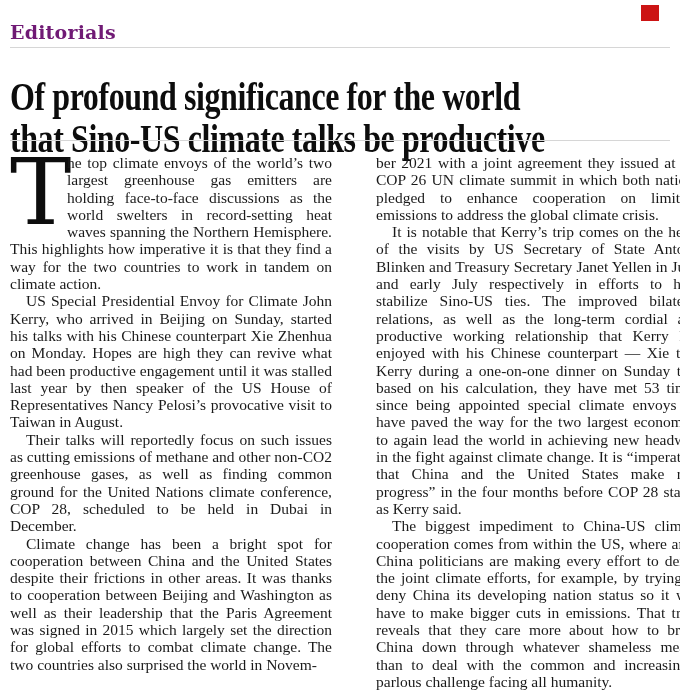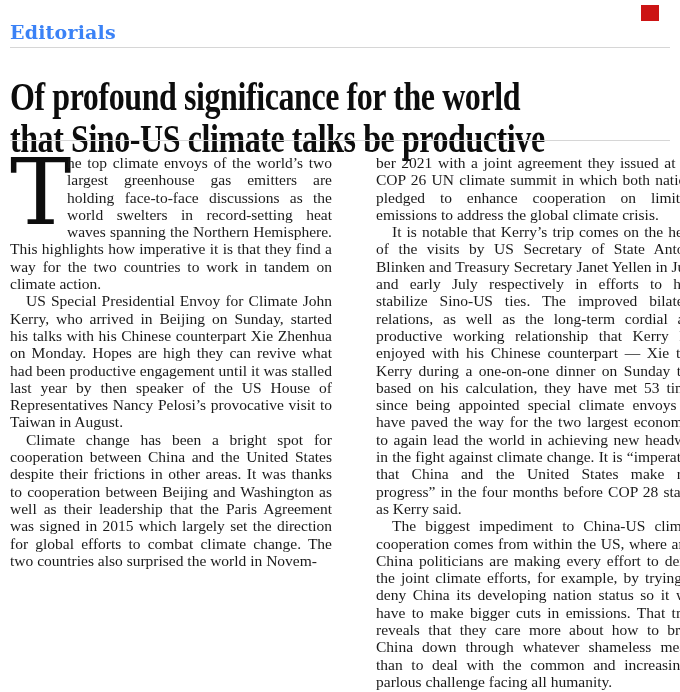--- a/index.html
+++ b/index.html
@@ -16,21 +16,21 @@
     color: #151515;
   }
   .section-label {
     position: absolute;
     left: 10px;
     top: 21px;
     font-family: "DejaVu Serif", serif;
     font-weight: bold;
     font-size: 19px;
     letter-spacing: 0.2px;
-    color: #3b82f6;
+    color: #701a75;
   }
   .accent-square {
     position: absolute;
     left: 641px;
     top: 5px;
     width: 18px;
     height: 16px;
   }
   .rule {
     position: absolute;
@@ -95,20 +95,21 @@
   <div>that Sino-US climate talks be productive</div>
 </h1>
 
 <div class="rule rule-mid"></div>
 
 <div class="col col-left">
   <p class="no-indent">
     <span class="dropcap">T</span><span>he top climate envoys of the world’s two largest greenhouse gas emitters are holding face-to-face discussions as the world swelters in record-setting heat waves spanning the Northern Hemisphere. This highlights how imperative it is that they find a way for the two countries to work in tandem on climate action.</span>
   </p>
   <p>US Special Presidential Envoy for Climate John Kerry, who arrived in Beijing on Sunday, started his talks with his Chinese counterpart Xie Zhenhua on Monday. Hopes are high they can revive what had been productive engagement until it was stalled last year by then speaker of the US House of Representatives Nancy Pelosi’s provocative visit to Taiwan in August.</p>
+  <p>Their talks will reportedly focus on such issues as cutting emissions of methane and other non-CO2 greenhouse gases, as well as finding common ground for the United Nations climate conference, COP 28, scheduled to be held in Dubai in December.</p>
   <p>Climate change has been a bright spot for cooperation between China and the United States despite their frictions in other areas. It was thanks to cooperation between Beijing and Washington as well as their leadership that the Paris Agreement was signed in 2015 which largely set the direction for global efforts to combat climate change. The two countries also surprised the world in Novem-</p>
 </div>
 
 <div class="col col-right">
   <p class="no-indent">ber 2021 with a joint agreement they issued at the COP 26 UN climate summit in which both nations pledged to enhance cooperation on limiting emissions to address the global climate crisis.</p>
   <p>It is notable that Kerry’s trip comes on the heels of the visits by US Secretary of State Antony Blinken and Treasury Secretary Janet Yellen in June and early July respectively in efforts to help stabilize Sino-US ties. The improved bilateral relations, as well as the long-term cordial and productive working relationship that Kerry has enjoyed with his Chinese counterpart — Xie told Kerry during a one-on-one dinner on Sunday that based on his calculation, they have met 53 times since being appointed special climate envoys — have paved the way for the two largest economies to again lead the world in achieving new headway in the fight against climate change. It is “imperative that China and the United States make real progress” in the four months before COP 28 starts, as Kerry said.</p>
   <p>The biggest impediment to China-US climate cooperation comes from within the US, where anti-China politicians are making every effort to derail the joint climate efforts, for example, by trying to deny China its developing nation status so it will have to make bigger cuts in emissions. That trick reveals that they care more about how to bring China down through whatever shameless means than to deal with the common and increasingly parlous challenge facing all humanity.</p>
 </div>
 
 </body></html>

